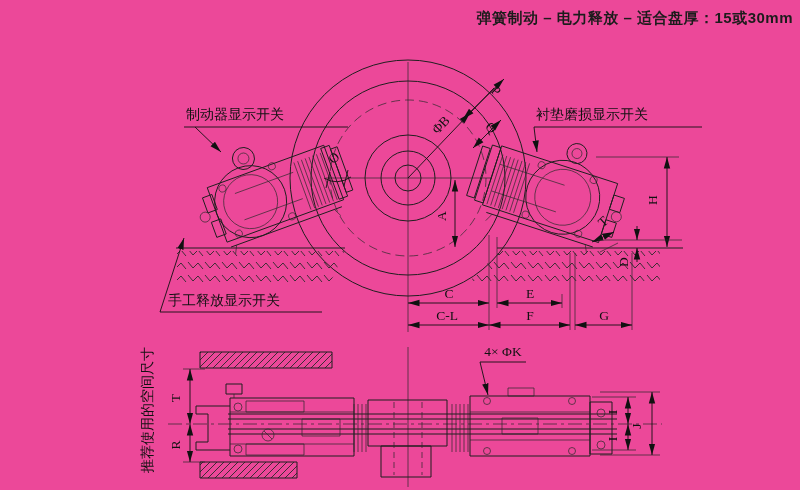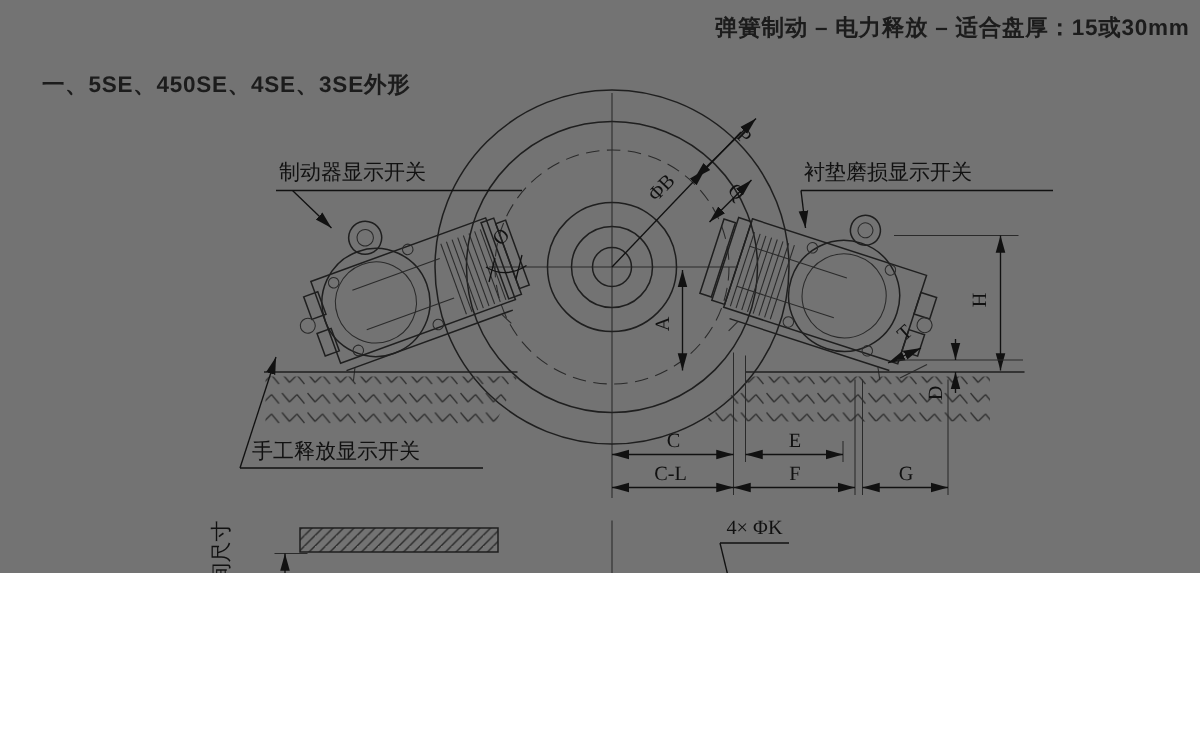--- a/index.html
+++ b/index.html
@@ -1,37 +1,36 @@
 <!DOCTYPE html>
 <html><head>
 <meta charset="utf-8">
 <style>
   html,body{margin:0;padding:0;background:#fff;}
-  .page{position:relative;width:800px;height:382px;background:#737373;overflow:hidden;
+  .page{position:relative;width:800px;height:490px;background:#ec4899;overflow:hidden;
         font-family:"Liberation Sans",sans-serif;color:#1c1c1c;}
   .doc-title{position:absolute;top:9px;right:7px;font-size:15px;font-weight:bold;
              letter-spacing:0.5px;white-space:nowrap;}
   .section-heading{position:absolute;top:47px;left:28px;font-size:15px;font-weight:bold;
              letter-spacing:0.5px;white-space:nowrap;}
   svg{position:absolute;left:0;top:0;}
   svg *{vector-effect:non-scaling-stroke;}
   .ln{stroke:#1f1f1f;stroke-width:1;fill:none;}
   .thin{stroke:#2a2a2a;stroke-width:0.7;fill:none;}
   .cl{stroke:#2a2a2a;stroke-width:0.7;fill:none;}
   .dimln{stroke:#111;stroke-width:0.9;fill:none;}
   text.dim{font-family:"Liberation Serif",serif;font-size:13.5px;fill:#111;}
   text.cjk{font-family:"Liberation Serif",serif;font-size:14px;fill:#111;}
 </style>
 </head>
 <body>
 
 <div class="page">
 
   <div class="doc-title">弹簧制动 – 电力释放 – 适合盘厚：15或30mm</div>
-  <div class="section-heading">一、5SE、450SE、4SE、3SE外形</div>
 
   <svg width="800" height="490" viewBox="0 0 800 490">
     <defs>
       <marker id="ar" viewBox="0 0 12 8" refX="11.5" refY="4" markerWidth="12" markerHeight="8" markerUnits="userSpaceOnUse" orient="auto-start-reverse">
         <path d="M11.5,4 L0,0.8 L0,7.2 Z" fill="#111"></path>
       </marker>
       <pattern id="ground" width="17" height="13" patternUnits="userSpaceOnUse">
         <path d="M1,2 l5,6 M6,8 l5,-5 M11,3 l5,6" stroke="#2a2a2a" stroke-width="0.9" fill="none"></path>
       </pattern>
       <pattern id="hatch" width="7" height="7" patternUnits="userSpaceOnUse">

